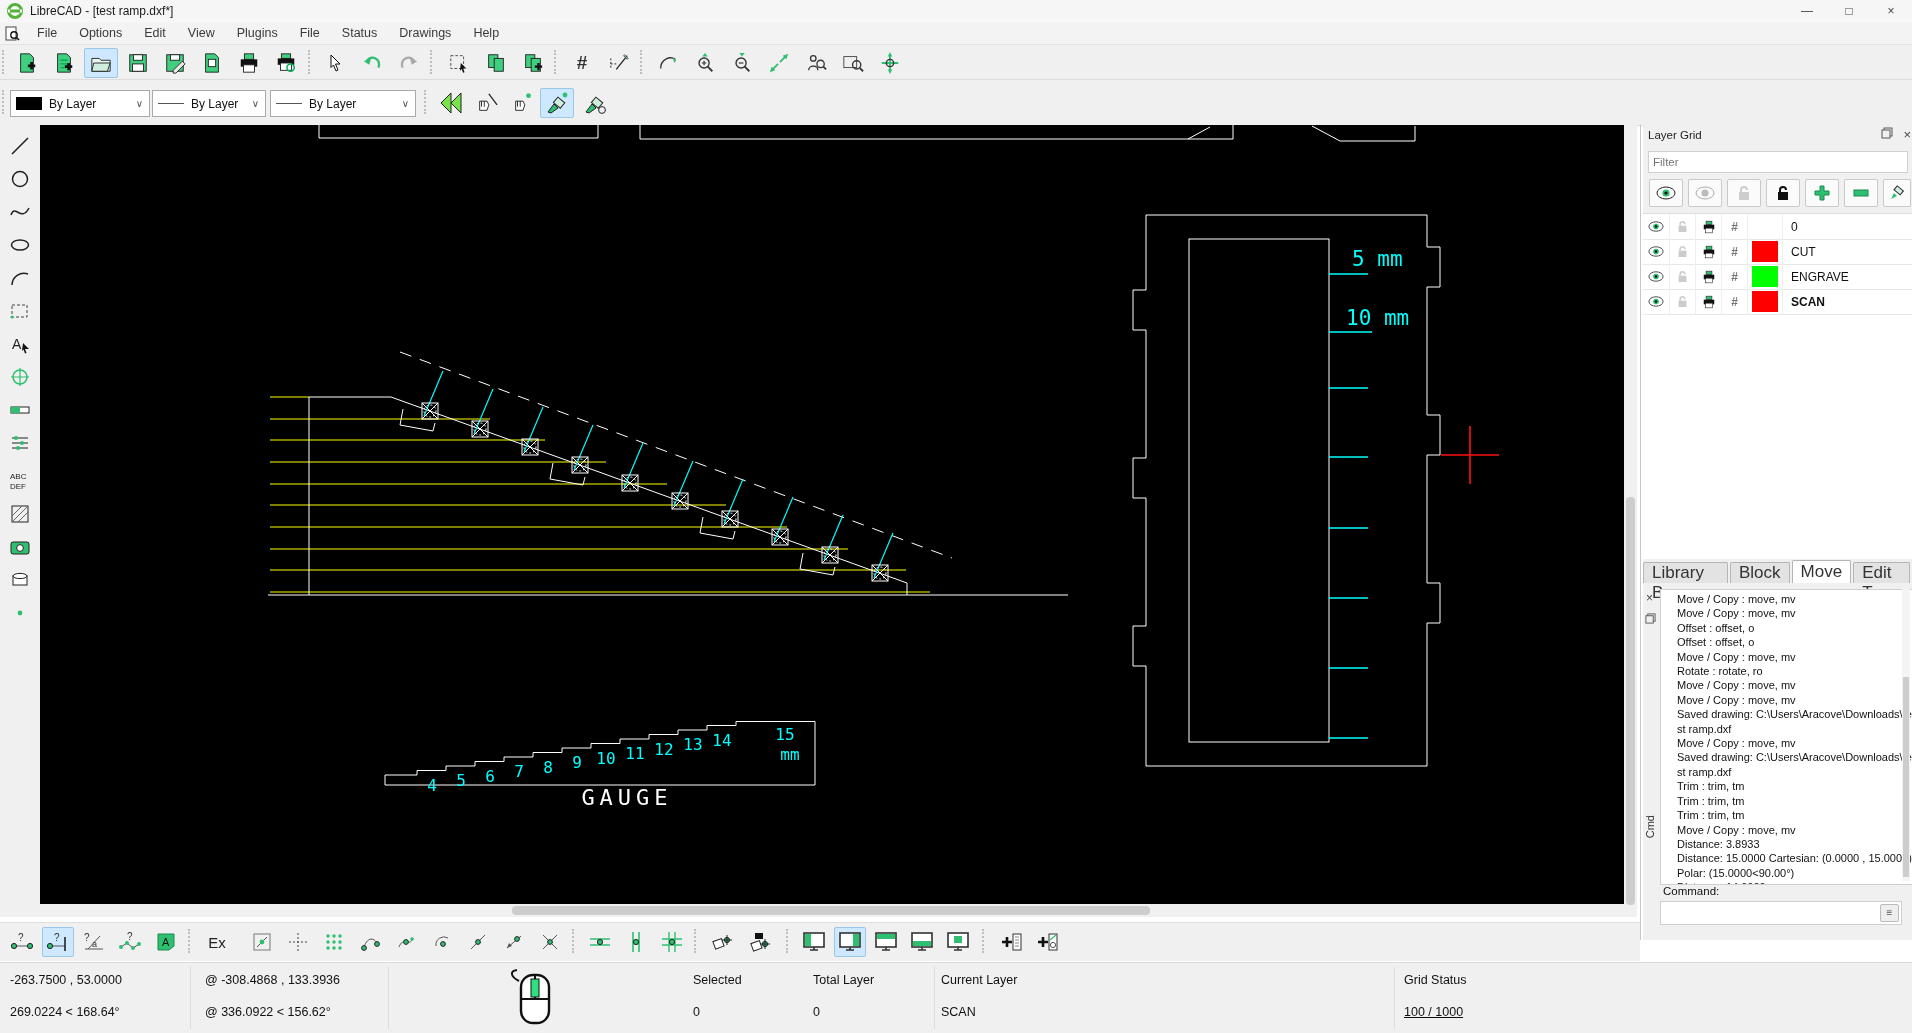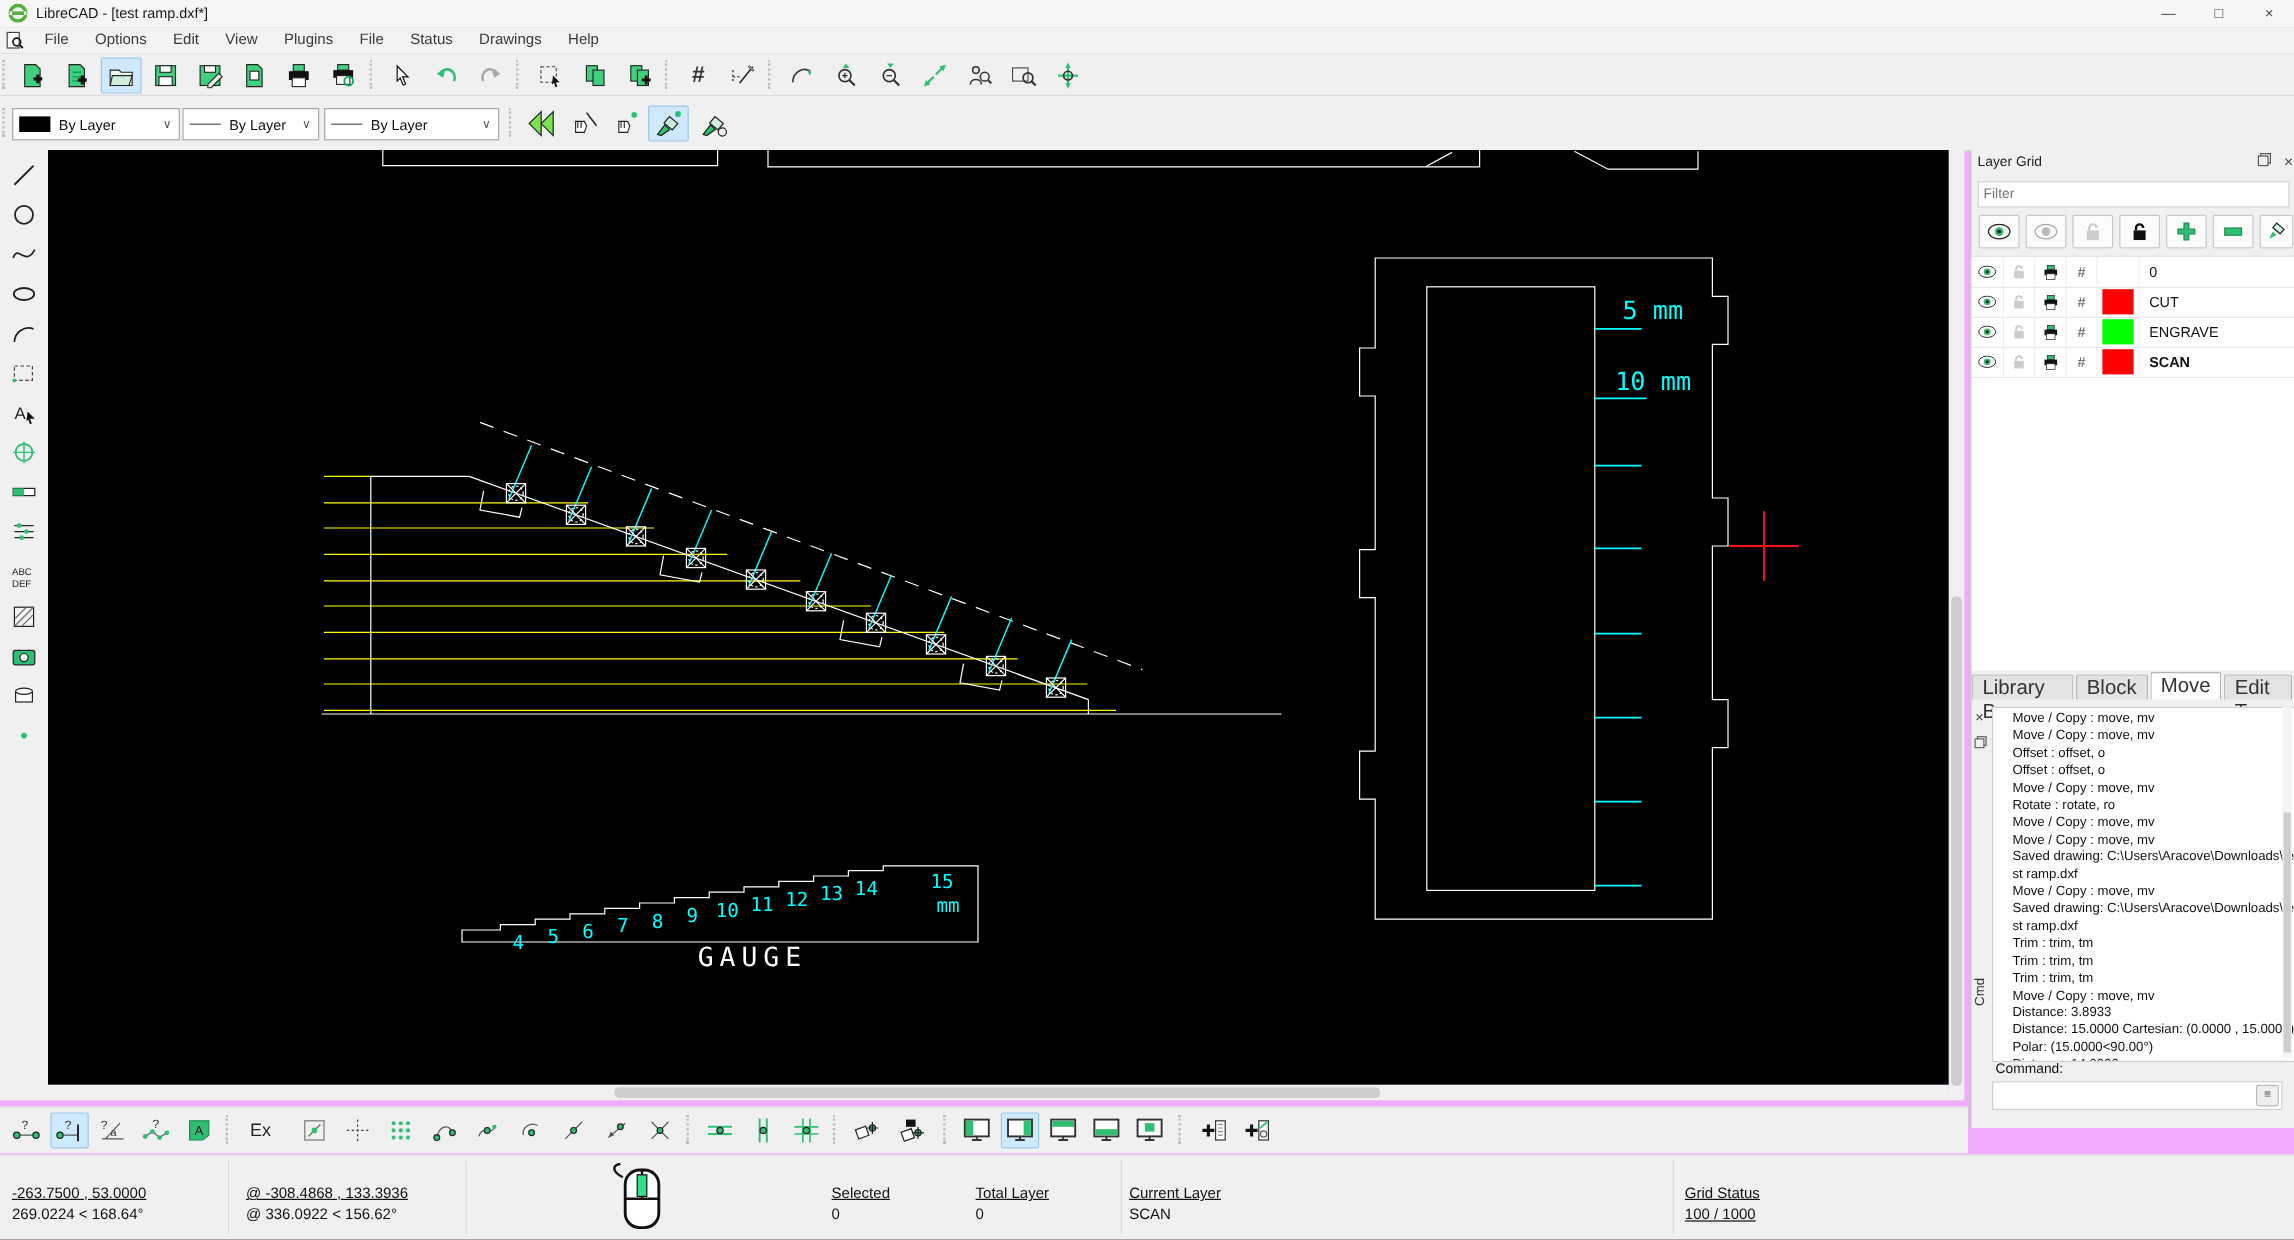--- a/index.html
+++ b/index.html
@@ -1,16 +1,16 @@
 <!DOCTYPE html>
 <html><head>
 <meta charset="utf-8">
 <style>
   html,body{margin:0;padding:0;background:#888;}
-  #app{position:relative;width:1912px;height:1033px;background:#f0abfc;
+  #app{position:relative;width:1912px;height:1033px;background:#ffffff;
        font-family:"Liberation Sans",sans-serif;overflow:hidden;color:#222;}
   .abs{position:absolute;}
   
   .titlebar{left:0;top:0;width:1912px;height:23px;background:#f6f6f6;}
   .title-text{left:30px;top:0;height:23px;line-height:23px;font-size:12px;color:#1a1a1a;}
   .winbtn{top:0;width:42px;height:23px;text-align:center;line-height:23px;font-size:12px;color:#444;}
   
   .menubar{left:0;top:23px;width:1912px;height:21px;background:#f3f3f3;border-bottom:1px solid #e4e4e4;display:flex;align-items:center;}
   .menuitem{padding:0 11px;font-size:12.5px;color:#3a3a3a;line-height:21px;}
   
@@ -57,21 +57,21 @@
   .cmdinput{position:absolute;left:17px;top:776px;width:240px;height:22px;background:#fff;border:1px solid #cfcfcf;}
   .cmdmenu{position:absolute;right:2px;top:2px;width:17px;height:16px;border:1px solid #bbb;background:#eee;border-radius:2px;font-size:10px;line-height:16px;text-align:center;color:#555;}
   .cmdvert{position:absolute;left:1px;top:690px;writing-mode:vertical-rl;transform:rotate(180deg);font-size:11px;color:#333;}
   
   .snapbar{left:0;top:922px;width:1640px;height:38px;background:#f0f0f0;border-top:1px solid #dedede;}
   .snapbar .tbtn{top:4px;width:30px;height:28px;}
   .snapbar .grip{top:6px;}
   
   .statusbar{left:0;top:962px;width:1912px;height:71px;background:#f0f0f0;border-top:1px solid #d9d9d9;font-size:12.5px;color:#111;}
   .sdiv{position:absolute;top:4px;width:1px;height:62px;background:#dcdcdc;}
-  .slabel{position:absolute;top:24px;text-decoration:underline;}
+  .slabel{position:absolute;top:10px;}
   .svalue{position:absolute;top:42px;}
   svg{display:block;}
 </style>
 </head>
 <body>
 
 <div id="app">
 
   <div class="abs titlebar">
     <span class="abs" style="left:7px;top:3px;">

